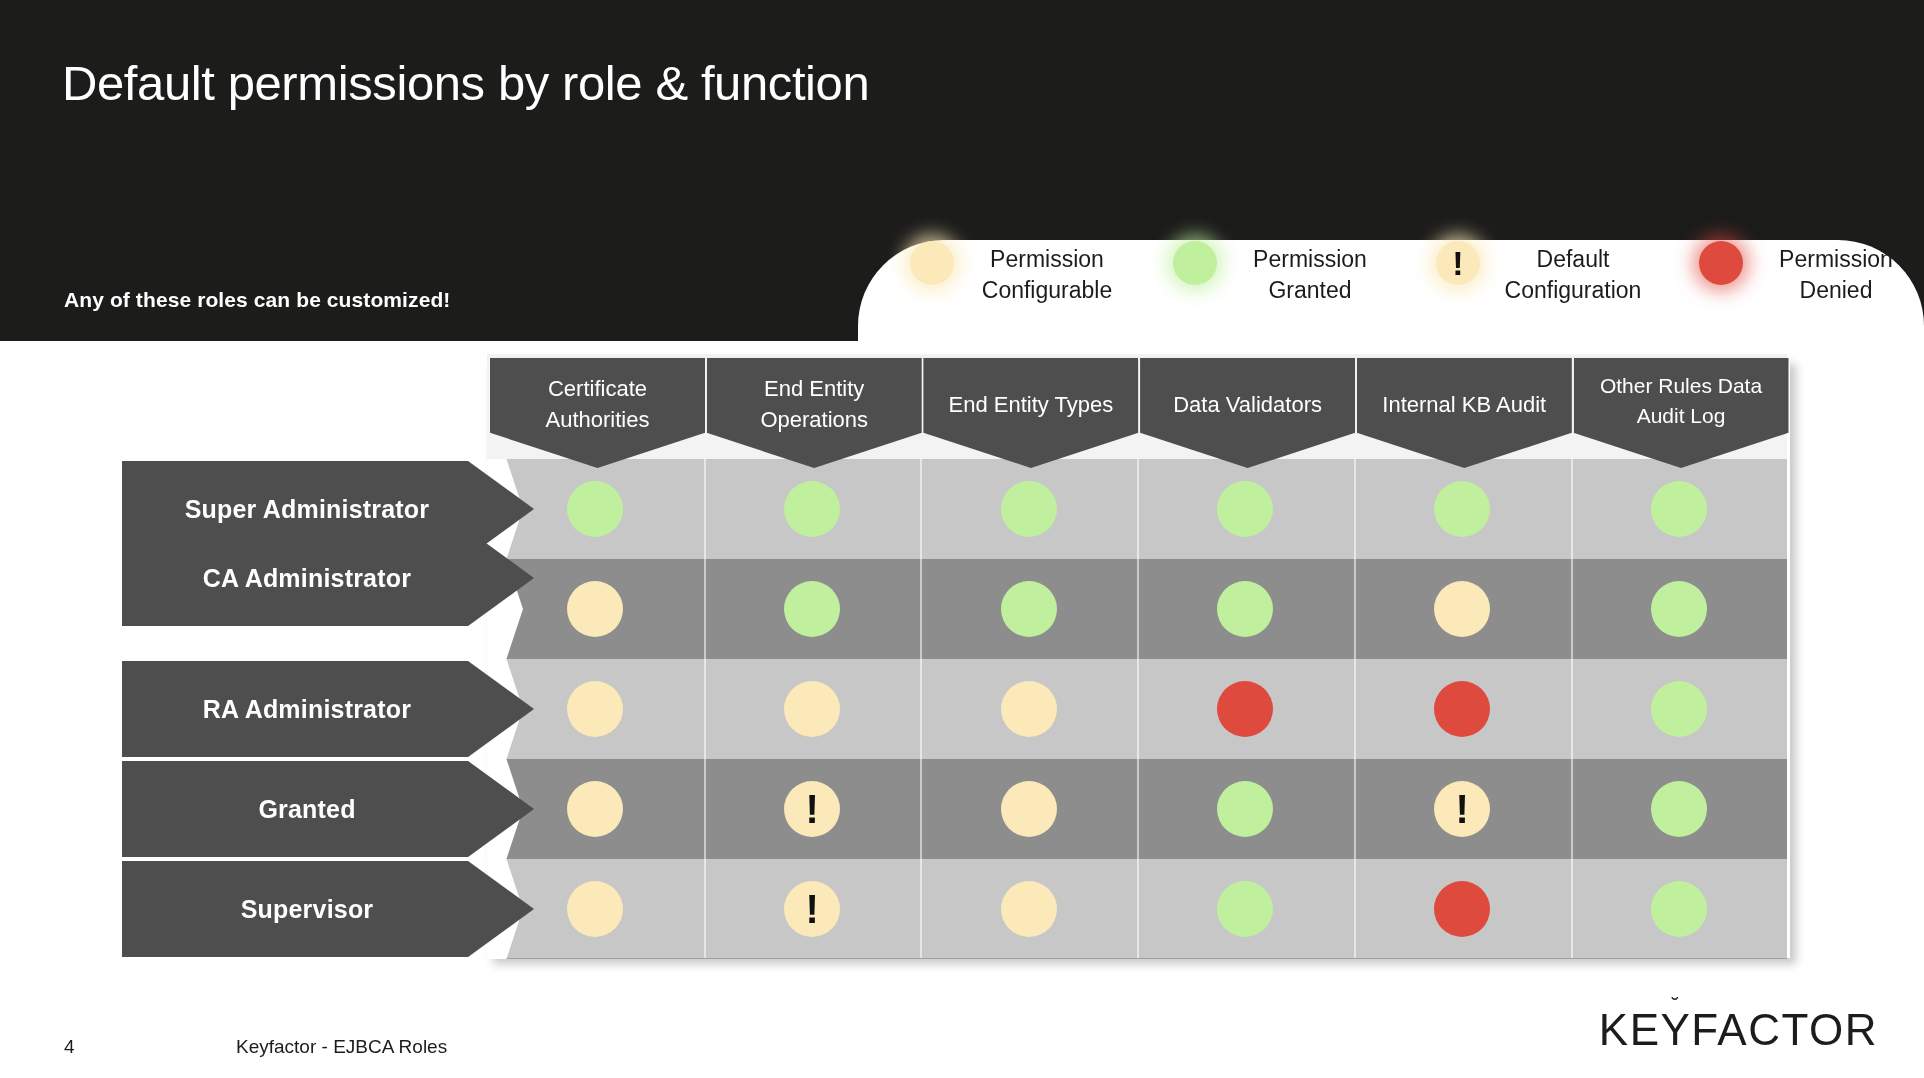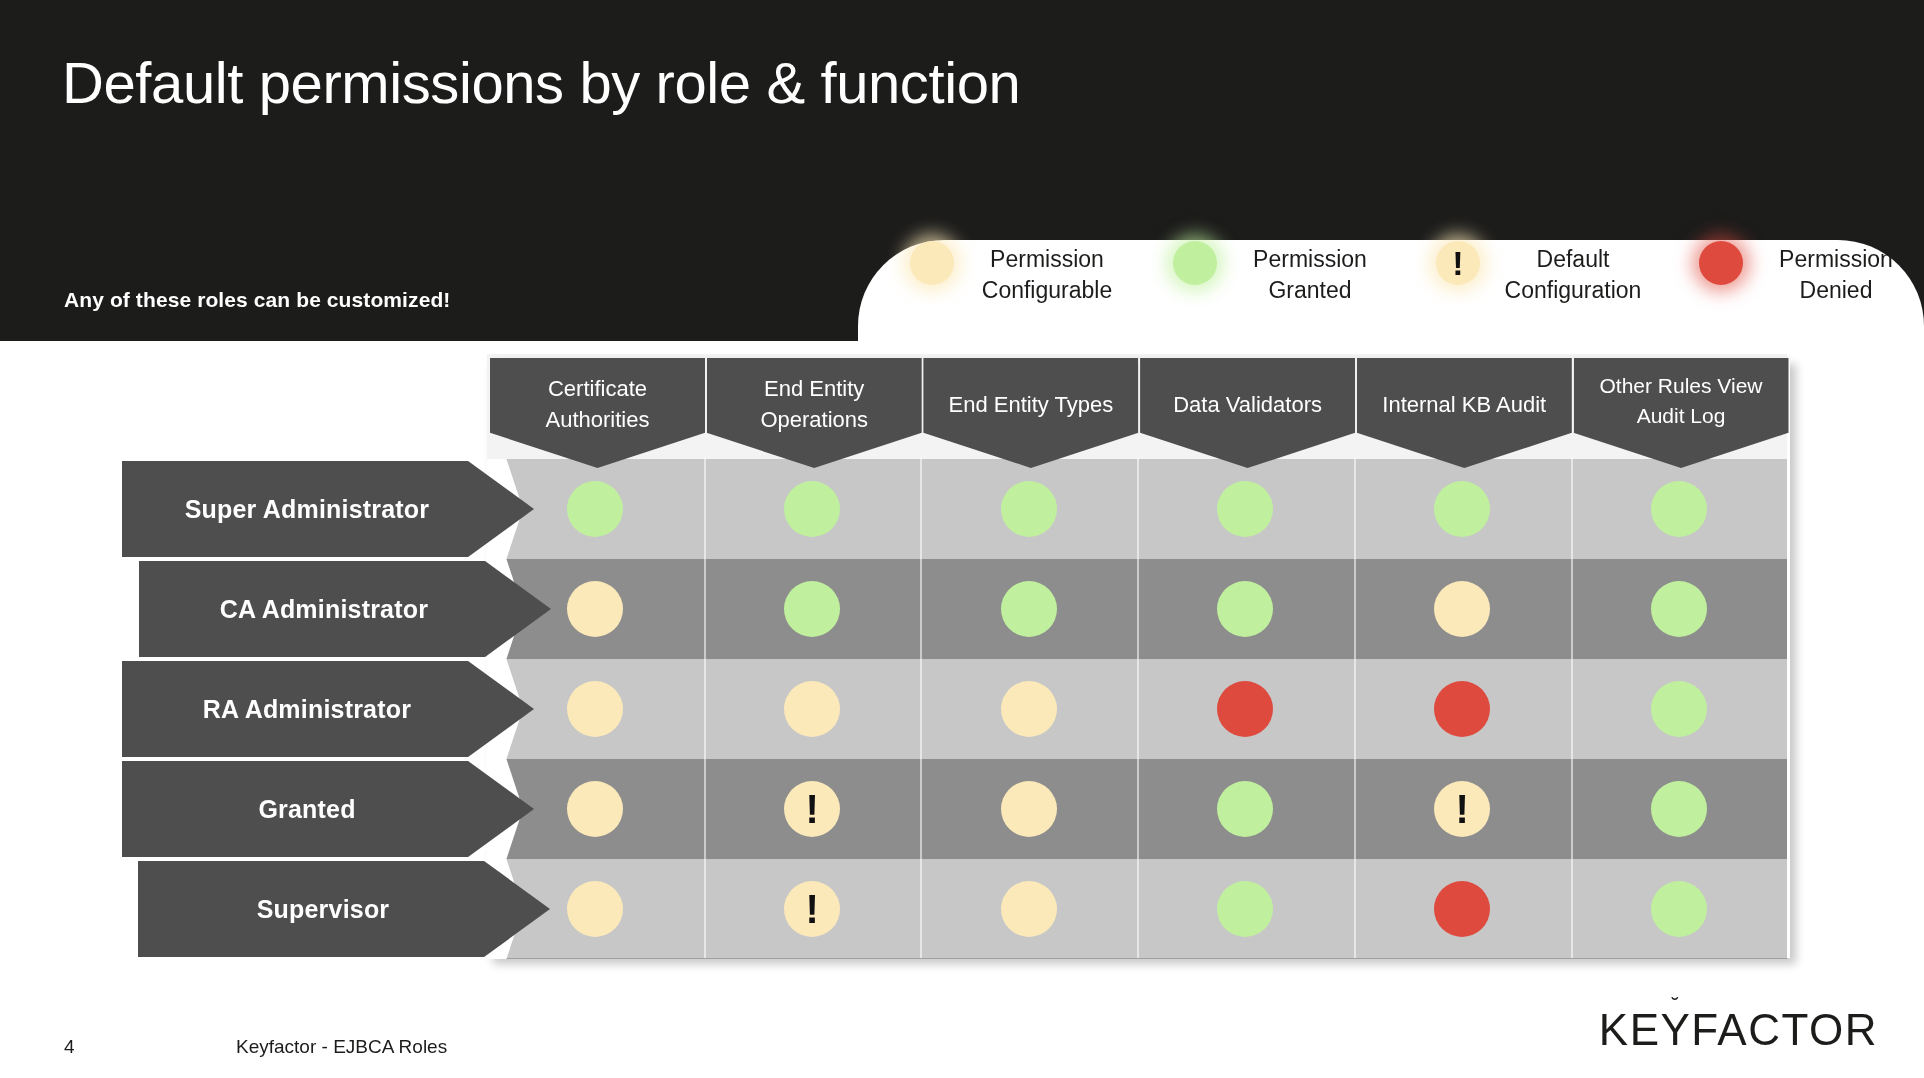--- a/index.html
+++ b/index.html
@@ -26,21 +26,21 @@
     left: 0; top: 0;
     width: 1924px;
     height: 341px;
     background: #1c1c1b;
   }
 
   .slide-title {
     position: absolute;
     left: 62px;
     top: 43px;
-    font-size: 58px;
+    font-size: 49px;
     line-height: 80px;
     font-weight: 400;
     color: #ffffff;
     letter-spacing: -0.4px;
     white-space: nowrap;
   }
 
   .subtitle {
     position: absolute;
     left: 64px;
@@ -299,31 +299,31 @@
       <div class="vline" style="left: 920.4px;"></div>
       <div class="vline" style="left: 1137.1px;"></div>
       <div class="vline" style="left: 1353.8px;"></div>
       <div class="vline" style="left: 1570.5px;"></div>
       <div class="grid-shadow"></div>
       <div class="col-head" style="left: 490px;">Certificate Authorities</div>
       <div class="col-head" style="left: 706.7px;">End Entity Operations</div>
       <div class="col-head" style="left: 923.4px;">End Entity Types</div>
       <div class="col-head" style="left: 1140.1px;">Data Validators</div>
       <div class="col-head" style="left: 1356.8px;">Internal KB Audit</div>
-      <div class="col-head tall" style="left: 1573.5px;">Other Rules View Audit Log</div>
+      <div class="col-head tall" style="left: 1573.5px;">Other Rules Data Audit Log</div>
       <div class="row-notch" style="top: 459px;"></div>
       <div class="row-label" style="top: 461px;">Super Administrator</div>
       <div class="cell-dot green" title="Permission Granted" style="left: 567.35px; top: 481px;"></div>
       <div class="cell-dot green" title="Permission Granted" style="left: 784.05px; top: 481px;"></div>
       <div class="cell-dot green" title="Permission Granted" style="left: 1000.75px; top: 481px;"></div>
       <div class="cell-dot green" title="Permission Granted" style="left: 1217.45px; top: 481px;"></div>
       <div class="cell-dot green" title="Permission Granted" style="left: 1434.15px; top: 481px;"></div>
       <div class="cell-dot green" title="Permission Granted" style="left: 1650.85px; top: 481px;"></div>
       <div class="row-notch" style="top: 559px;"></div>
-      <div class="row-label" style="top: 561px; margin-left: 17px;">CA Administrator</div>
+      <div class="row-label" style="top: 530px;">CA Administrator</div>
       <div class="cell-dot cream" title="Permission Configurable" style="left: 567.35px; top: 581px;"></div>
       <div class="cell-dot green" title="Permission Granted" style="left: 784.05px; top: 581px;"></div>
       <div class="cell-dot green" title="Permission Granted" style="left: 1000.75px; top: 581px;"></div>
       <div class="cell-dot green" title="Permission Granted" style="left: 1217.45px; top: 581px;"></div>
       <div class="cell-dot cream" title="Permission Configurable" style="left: 1434.15px; top: 581px;"></div>
       <div class="cell-dot green" title="Permission Granted" style="left: 1650.85px; top: 581px;"></div>
       <div class="row-notch" style="top: 659px;"></div>
       <div class="row-label" style="top: 661px;">RA Administrator</div>
       <div class="cell-dot cream" title="Permission Configurable" style="left: 567.35px; top: 681px;"></div>
       <div class="cell-dot cream" title="Permission Configurable" style="left: 784.05px; top: 681px;"></div>
@@ -337,21 +337,21 @@
       <div class="cell-dot limited" title="Limited Configuration" style="left: 784.05px; top: 781px;">
         <span class="bang">!</span>
       </div>
       <div class="cell-dot cream" title="Permission Configurable" style="left: 1000.75px; top: 781px;"></div>
       <div class="cell-dot green" title="Permission Granted" style="left: 1217.45px; top: 781px;"></div>
       <div class="cell-dot limited" title="Limited Configuration" style="left: 1434.15px; top: 781px;">
         <span class="bang">!</span>
       </div>
       <div class="cell-dot green" title="Permission Granted" style="left: 1650.85px; top: 781px;"></div>
       <div class="row-notch" style="top: 859px;"></div>
-      <div class="row-label" style="top: 861px; margin-left: 16px;">Supervisor</div>
+      <div class="row-label" style="top: 861px;">Supervisor</div>
       <div class="cell-dot cream" title="Permission Configurable" style="left: 567.35px; top: 881px;"></div>
       <div class="cell-dot limited" title="Limited Configuration" style="left: 784.05px; top: 881px;">
         <span class="bang">!</span>
       </div>
       <div class="cell-dot cream" title="Permission Configurable" style="left: 1000.75px; top: 881px;"></div>
       <div class="cell-dot green" title="Permission Granted" style="left: 1217.45px; top: 881px;"></div>
       <div class="cell-dot red" title="Permission Denied" style="left: 1434.15px; top: 881px;"></div>
       <div class="cell-dot green" title="Permission Granted" style="left: 1650.85px; top: 881px;"></div>
     </div>
 

